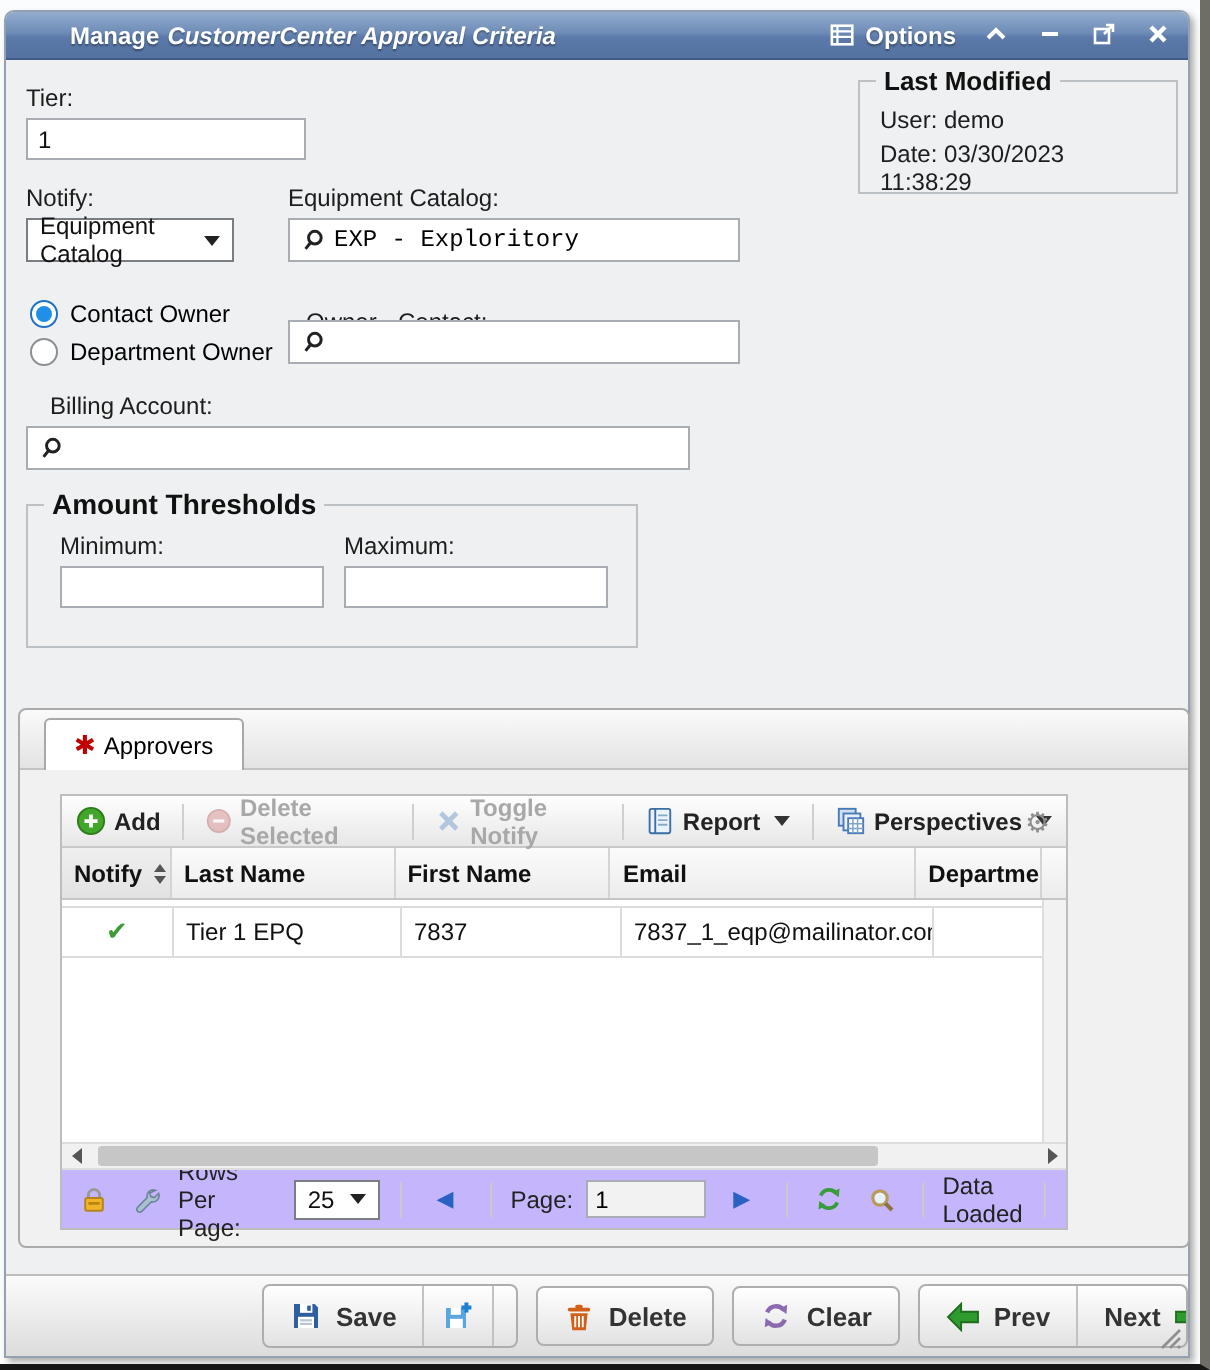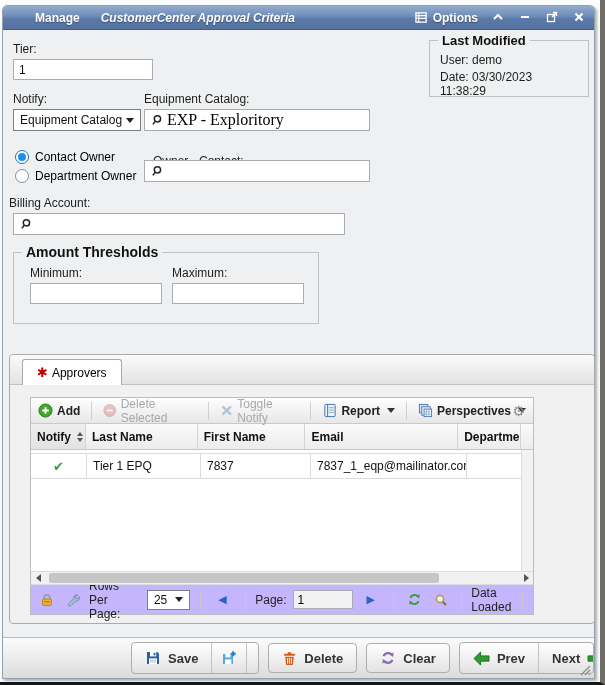--- a/index.html
+++ b/index.html
@@ -24,33 +24,33 @@
     position:absolute; left:0; top:0; right:0; height:24px;
     background:linear-gradient(#93accd,#6e8cb7 45%,#5b7aa9 55%,#54719f);
     border-bottom:1px solid #3f5c88;
     border-radius:4px 4px 0 0;
     display:flex; align-items:center;
     color:#fff; font-size:12px; font-weight:bold;
     padding:0 8px;
     text-shadow:0 1px 1px rgba(0,0,0,.35);
   }
   .titlebar .title-text { margin-left:24px; }
-  .titlebar .title-em { font-style:italic; margin-left:21px; }
+  .titlebar .title-em { font-style:italic; margin-left:4px; }
   .tb-right { margin-left:auto; display:flex; align-items:center; gap:14px; }
   .tb-opts { display:flex; align-items:center; gap:5px; cursor:pointer; }
   .tb-icon { display:inline-flex; width:13px; height:13px; cursor:pointer; }
   
   .lbl { position:absolute; font-size:12px; color:#1d1d1d; }
   .txt {
     position:absolute; height:21px; background:#fff;
     border:1px solid #a9adb3; font-size:12px; padding:0 5px;
     font-family:"Liberation Sans",sans-serif; color:#111;
   }
   .icon-input { position:absolute; height:22px; background:#fff; border:1px solid #a9adb3; display:flex; align-items:center; padding-left:5px; }
-  .icon-input input { border:none; outline:none; flex:1; font-size:16px; height:18px; padding-left:4px; font-family:Liberation Serif, serif; background:transparent; }
+  .icon-input input { border:none; outline:none; flex:1; font-size:12px; height:18px; padding-left:4px; font-family:Liberation Mono, monospace; background:transparent; }
   .mag { flex:0 0 auto; display:inline-flex; }
   .sel {
     position:absolute; height:22px; background:#fff; border:1px solid #7a7d82;
     display:flex; align-items:center; font-size:12px; padding:0 6px; cursor:pointer; color:#111;
   }
   .sel .chev { margin-left:auto; width:0; height:0; border-left:4px solid transparent; border-right:4px solid transparent; border-top:5px solid #222; }
   fieldset { position:absolute; border:1px solid #bcc1c6; background:transparent; padding:4px 8px; }
   fieldset legend { font-size:13px; font-weight:bold; padding:0 4px; color:#111; }
   .fs-plain legend { font-size:13px; }
   
@@ -69,21 +69,21 @@
     border-radius:3px 3px 0 0; display:flex; align-items:center; gap:4px;
     padding:0 14px; font-size:12px; cursor:pointer; margin-bottom:-1px;
   }
   .req { color:#c00000; font-size:13px; font-weight:bold; }
   .gridbox { position:absolute; left:20px; top:42px; width:504px; height:218px; border:1px solid #bdbdbd; background:#fff; display:flex; flex-direction:column; }
   .gtoolbar {
     height:26px; background:linear-gradient(#fefefe,#e7e7e7); border-bottom:1px solid #c9c9c9;
     display:flex; align-items:center; justify-content:center; gap:4px; font-size:12px; position:relative;
   }
   .tbtn { display:flex; align-items:center; gap:4px; padding:0 7px; cursor:pointer; color:#222; font-weight:bold; }
-  .tbtn.disabled { color:#a8a8a8; cursor:default; font-weight:normal; }
+  .tbtn.disabled { color:#a8a8a8; cursor:default; font-weight:bold; }
   .tsep { width:1px; height:18px; background:#cfcfcf; }
   .dd-chev { width:0; height:0; border-left:4px solid transparent; border-right:4px solid transparent; border-top:5px solid #333; margin-left:3px; }
   .gear-btn { position:absolute; right:8px; font-size:14px; color:#8f8f8f; cursor:pointer; line-height:1; }
   
   .ghead { height:26px; display:flex; background:linear-gradient(#fbfbfb,#ececec); border-bottom:1px solid #c6c6c6; font-size:12px; font-weight:bold; color:#111; }
   .gh-cell { display:flex; align-items:center; padding:0 6px; border-right:1px solid #d4d4d4; overflow:hidden; white-space:nowrap; cursor:pointer; }
   .gh-cell.sorted { background:linear-gradient(#efefef,#e2e2e2); }
   .gh-fill { flex:1; border-right:none; cursor:default; }
   .sort-arrows { display:flex; flex-direction:column; gap:2px; margin-left:6px; }
   .sort-arrows i { width:0; height:0; border-left:3.5px solid transparent; border-right:3.5px solid transparent; display:block; }
@@ -174,21 +174,21 @@
   <fieldset class="fs-plain" style="left:426px; top:27px; width:160px; height:64px;">
     <legend>Last Modified</legend>
     <div class="lbl" style="position:static; margin:1px 0 3px 2px;">User: demo</div>
     <div class="lbl" style="position:static; margin-left:2px;">Date: 03/30/2023 11:38:29</div>
   </fieldset>
 
   <div class="lbl" style="left:10px; top:36px;">Tier:</div>
   <input class="txt" style="left: 10px; top: 53px; width: 140px;" value="1">
 
   <div class="lbl" style="left:10px; top:86px;">Notify:</div>
-  <div class="sel" style="left:10px; top:103px; width:128px;">
+  <div class="sel" style="left:10px; top:103px; width:104px;">
     <span>Equipment Catalog</span>
     <span class="chev"></span>
   </div>
   <div class="lbl" style="left:141px; top:86px;">Equipment Catalog:</div>
   <div class="icon-input" style="left:141px; top:103px; width:226px;">
     <span class="mag">
       <svg viewBox="0 0 14 14" width="13" height="13" fill="none" stroke="#222" stroke-width="1.6">
           <circle cx="8" cy="5.2" r="3.4"></circle>
           <path d="M5.7 7.8 L3 11.2"></path>
         </svg>
@@ -209,21 +209,21 @@
   <div class="icon-input" style="left:141px; top:154px; width:226px;">
     <span class="mag">
       <svg viewBox="0 0 14 14" width="13" height="13" fill="none" stroke="#222" stroke-width="1.6">
           <circle cx="8" cy="5.2" r="3.4"></circle>
           <path d="M5.7 7.8 L3 11.2"></path>
         </svg>
     </span>
     <input value="" style="">
   </div>
 
-  <div class="lbl" style="left:6px; top:190px;">Billing Account:</div>
+  <div class="lbl" style="left:22px; top:190px;">Billing Account:</div>
   <div class="icon-input" style="left:10px; top:207px; width:332px;">
     <span class="mag">
       <svg viewBox="0 0 14 14" width="13" height="13" fill="none" stroke="#222" stroke-width="1.6">
           <circle cx="8" cy="5.2" r="3.4"></circle>
           <path d="M5.7 7.8 L3 11.2"></path>
         </svg>
     </span>
     <input value="" style="">
   </div>
 

